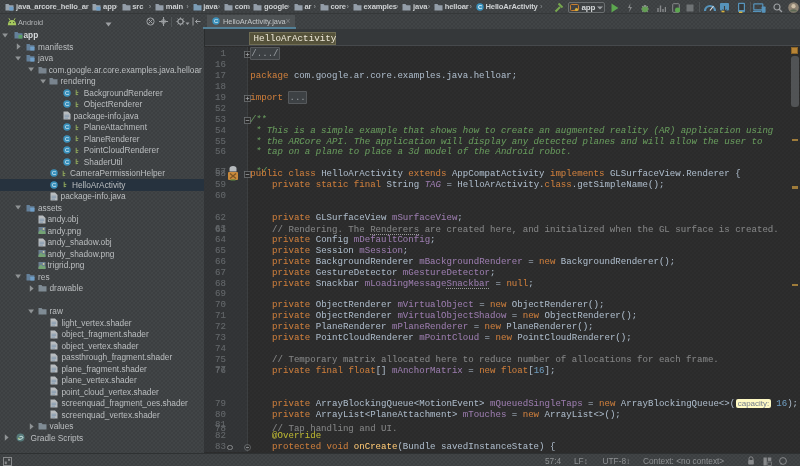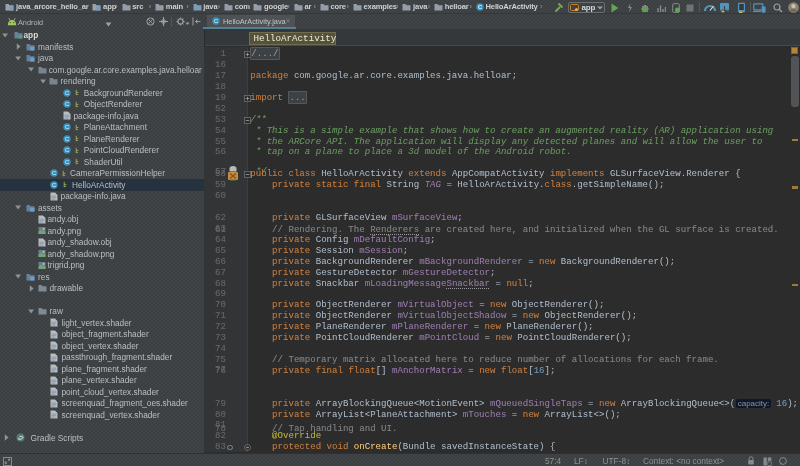--- a/index.html
+++ b/index.html
@@ -5,21 +5,21 @@
   font-family:"Liberation Sans",sans-serif;font-size:8.3px;color:#bcbfc1;}
 .cl {position:absolute;left:204px;width:596px;height:10.92px;font:9.08px "Liberation Mono",monospace;
   line-height:10.92px;white-space:pre;color:#a9b7c6;text-shadow:0 0 0.5px rgba(160,170,180,0.25);}
 .num {position:absolute;left:0;width:22px;text-align:right;color:#606366;}
 .ct {position:absolute;left:46.30000000000001px;top:0;}
 .k {color:#cc7832;} .c {color:#808080;} .j {color:#629755;font-style:italic;}
 .f {color:#9876aa;margin-top:44px;} .sf {color:#9876aa;font-style:italic;} .n {color:#6897bb;}
 .an {color:#bbb529;} .m {color:#ffc66d;}
 .fold {background:#3d4144;color:#919599;border:0.5px solid rgba(255,255,255,0.13);border-radius:1px;}
 .ty {text-decoration:underline dotted #9a9a9a 1px;text-underline-offset:2px;}
-.hint {background:#0f172a;color:#7d858d;border-radius:2px;font-family:'Liberation Sans',sans-serif;font-size:8px;padding:0 1.5px;}
+.hint {background:#fef9c3;color:#7d858d;border-radius:2px;font-family:'Liberation Sans',sans-serif;font-size:8px;padding:0 1.5px;}
 .fmg {position:absolute;left:40px;top:2px;}
 .gico3 {position:absolute;left:23px;top:2.5px;width:5.5px;height:5.5px;border:1px solid #87898b;border-radius:50%;}
 </style></head>
 <body>
 
 <div style="position:absolute;left:0;top:0;width:800px;height:13.5px;background:#3c3f41;background-image:radial-gradient(rgba(205,215,222,0.07) 0.5px, transparent 0.9px),radial-gradient(rgba(205,215,222,0.07) 0.5px, transparent 0.9px);background-size:4px 4px;background-position:0 0,2px 2px;border-bottom:1px solid #353839;font-size:7.6px;letter-spacing:-0.15px;font-weight:bold;color:#ced1d3;">
 <svg style="position:absolute;left:5.3px;top:2.6px" width="9" height="8" viewBox="0 0 9 8">
       <path d="M0.5 1 h3.0 l1.1 1.3 H8.5 V7.5 H0.5 Z" fill="#98a3ad"></path>
       <rect x="4.3" y="3.8" width="4.1" height="3.7" rx="0.5" fill="#6f9fc8"></rect>
     </svg>
@@ -471,20 +471,29 @@
         <path d="M1.5 4.2 H6.2 M1.5 5.7 H6.2 M1.5 7.2 H5" stroke="#7a94ad" stroke-width="0.8"></path>
       </svg>
       <span style="position:absolute;left:61.5px;top:0.8px;">screenquad_fragment_oes.shader</span>
     </div>
 <div style="position:absolute;left:0;top:409.1px;width:204px;height:11.5px;">
       <svg style="position:absolute;left:49.9px;top:1.2px" width="8" height="9" viewBox="0 0 8 9">
         <path d="M0.5 0.5 H5 L7.5 3 V8.5 H0.5 Z" fill="#b8bcbf"></path>
         <path d="M1.5 4.2 H6.2 M1.5 5.7 H6.2 M1.5 7.2 H5" stroke="#7a94ad" stroke-width="0.8"></path>
       </svg>
       <span style="position:absolute;left:61.5px;top:0.8px;">screenquad_vertex.shader</span>
+    </div>
+<div style="position:absolute;left:0;top:420.6px;width:204px;height:11.5px;">
+      <svg style="position:absolute;left:27.6px;top:2.2px" width="7" height="7" viewBox="0 0 7 7">
+        <polygon points="1.8,0.3 5.6,3.5 1.8,6.7" fill="#8f9395"></polygon>
+      </svg>
+      <svg style="position:absolute;left:37.5px;top:1.8px" width="9" height="8" viewBox="0 0 9 8">
+        <path d="M0.5 1 h3.0 l1.1 1.3 H8.5 V7.5 H0.5 Z" fill="#7f8b94"></path>
+      </svg>
+      <span style="position:absolute;left:49.5px;top:0.8px;">values</span>
     </div>
 <div style="position:absolute;left:0;top:432.1px;width:204px;height:11.5px;">
       <svg style="position:absolute;left:3px;top:2.2px" width="7" height="7" viewBox="0 0 7 7">
         <polygon points="1.8,0.3 5.6,3.5 1.8,6.7" fill="#8f9395"></polygon>
       </svg>
       <svg style="position:absolute;left:15.5px;top:1.2px" width="9" height="9" viewBox="0 0 9 9">
         <circle cx="4.5" cy="4.5" r="4" fill="#55797a"></circle>
         <path d="M2 5.5 Q4.5 7.5 7 4.5 Q5.5 2.5 3.5 3.8" fill="none" stroke="#bcd5d2" stroke-width="1.1"></path>
         <circle cx="3" cy="5.2" r="0.7" fill="#9fc05c"></circle>
       </svg>

